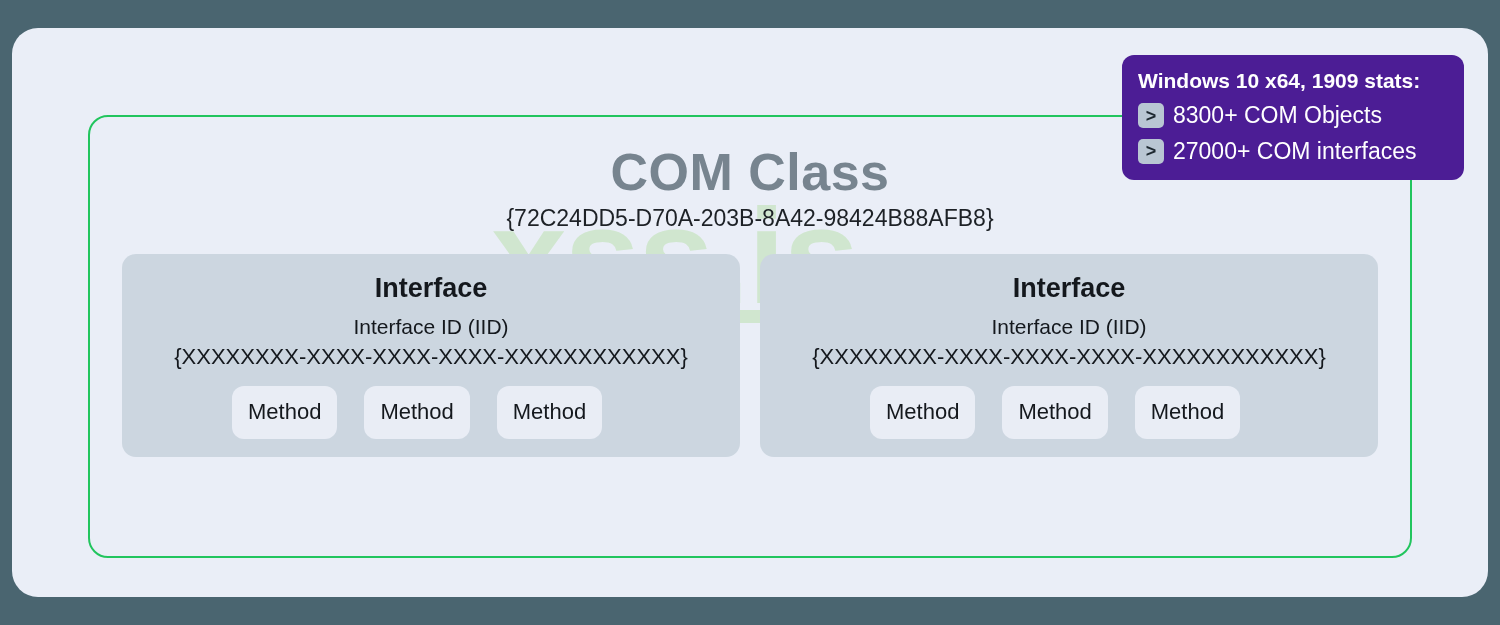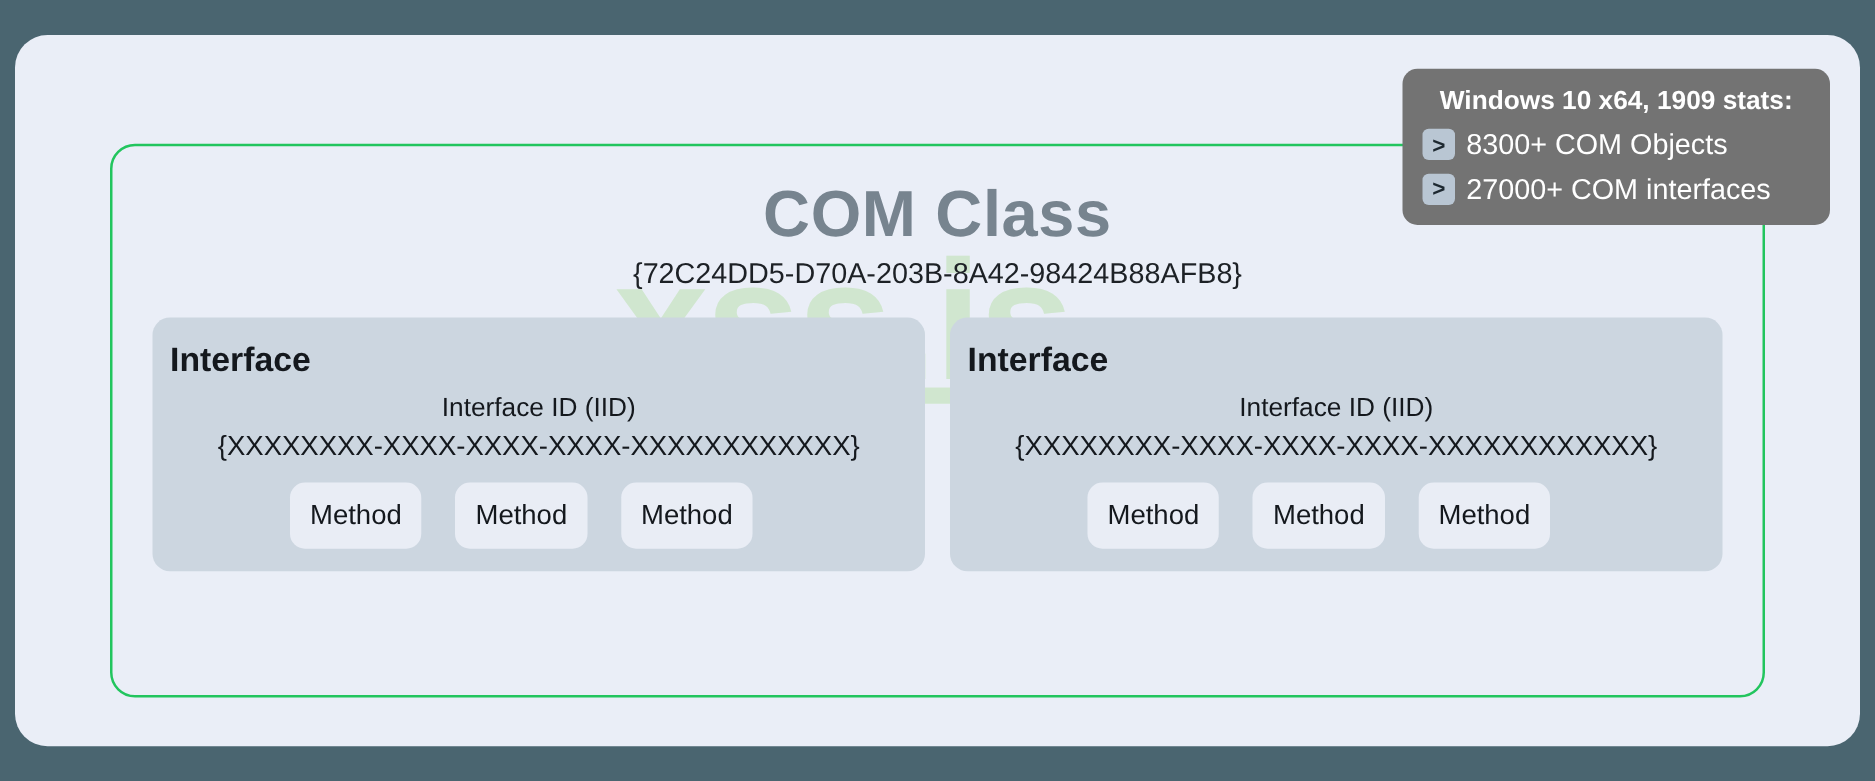--- a/index.html
+++ b/index.html
@@ -101,20 +101,21 @@
   .iface-panel {
     flex: 1 1 0;
     background: #ccd6e0;
     border-radius: 14px;
     padding: 18px 14px 18px 14px;
     box-sizing: border-box;
     min-width: 0;
   }
 
   .iface-title {
+    text-align: center;
     font-size: 27px;
     font-weight: 700;
     color: #14181d;
     line-height: 1.2;
   }
 
   .iface-sub {
     text-align: center;
     margin-top: 9px;
     font-size: 21px;
@@ -147,26 +148,25 @@
     line-height: 1.2;
     white-space: nowrap;
   }
 
   
   .stats-badge {
     position: absolute;
     left: 1122px;
     top: 55px;
     width: 342px;
-    background: #737373;
+    background: #4c1d95;
     border-radius: 12px;
     padding: 12px 16px 14px 16px;
     box-sizing: border-box;
     z-index: 5;
-    text-align: center;
   }
 
   .stats-title {
     color: #ffffff;
     font-size: 21px;
     font-weight: 700;
     line-height: 1.3;
     margin-bottom: 6px;
   }
 

